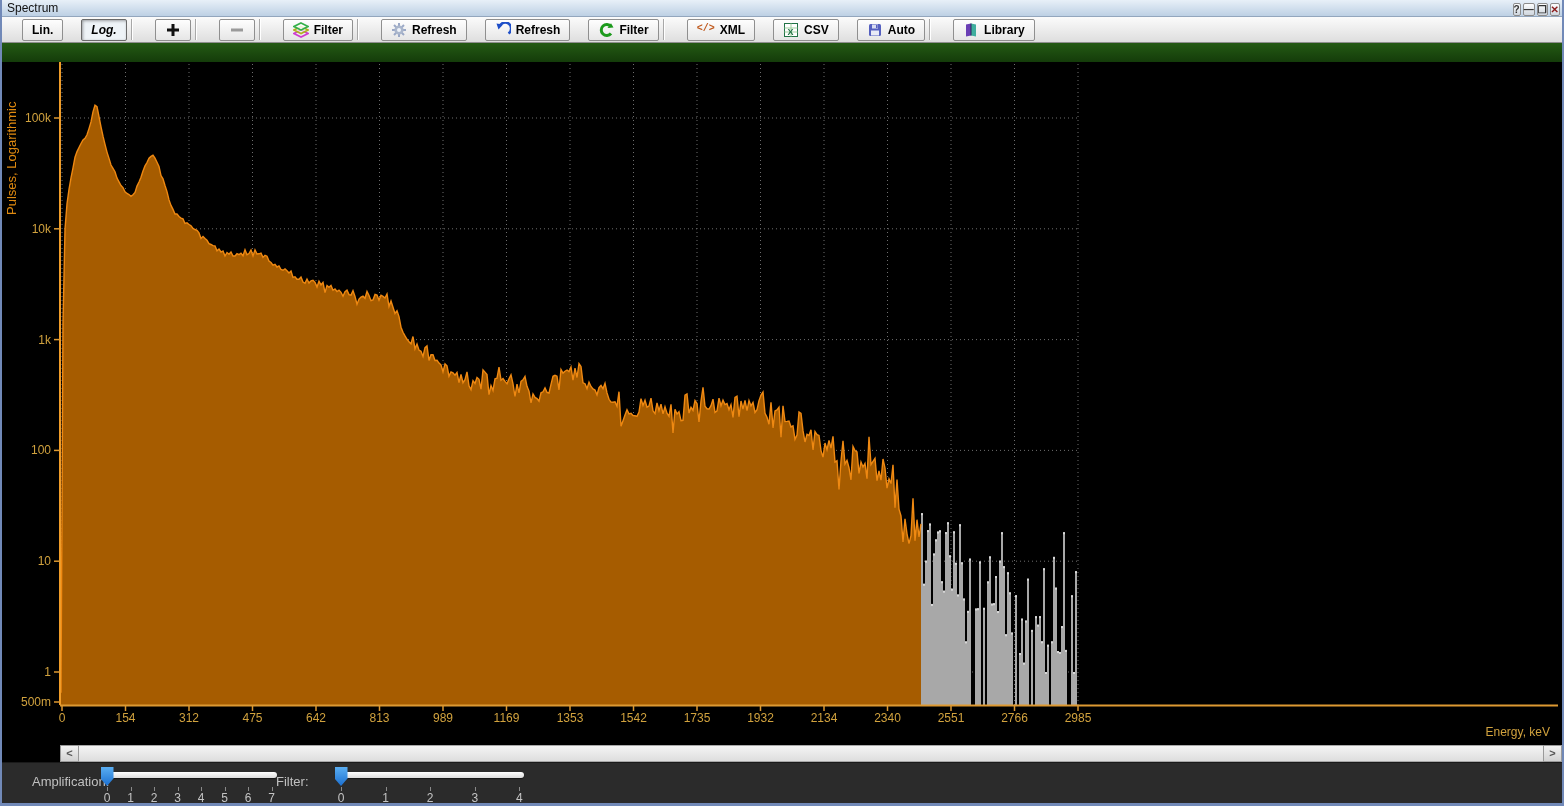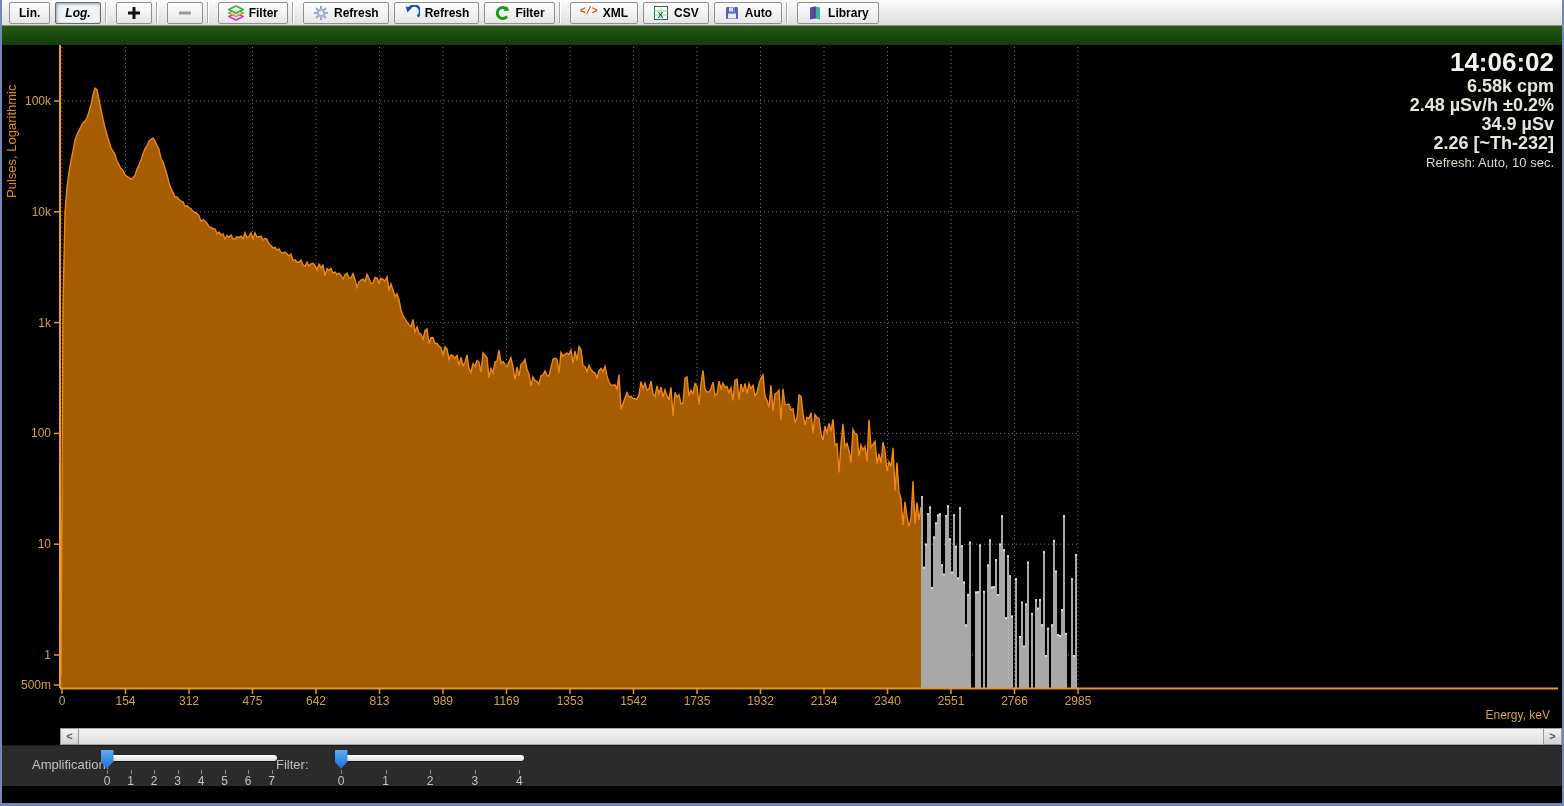--- a/index.html
+++ b/index.html
@@ -11,21 +11,21 @@
   .titlebar{height:17px;background:linear-gradient(180deg,#e8f0f8,#bdd0e4);display:flex;align-items:center;
     border-bottom:1px solid #93a6bd;}
   .title-text{font-size:12px;color:#111;padding-left:5px;flex:1;line-height:16px;}
   .win-btn{width:19px;height:14px;margin-right:2px;border:1px solid #8c8c8c;border-radius:2px;
     background:linear-gradient(#fdfdfd,#cfd6de);font:bold 10px/12px "Liberation Sans",sans-serif;
     text-align:center;color:#333;cursor:default;}
   .win-btn.close{color:#8b1a1a;}
   
   .toolbar{height:26px;background:linear-gradient(#fbfbfb,#dedede);display:flex;align-items:center;
     padding-left:2px;border-bottom:1px solid #8f8f8f;}
-  .tb-btn{display:inline-flex;align-items:center;gap:5px;height:22px;padding:0 9px;margin-left:5px;
+  .tb-btn{display:inline-flex;align-items:center;gap:5px;height:22px;padding:0 9px;margin-left:18px;
     border:1px solid #8f8f8f;border-radius:2px;background:linear-gradient(#fefefe,#e6e6e6);
     font:bold 12px "Liberation Sans",sans-serif;color:#000;white-space:nowrap;}
   .tb-btn.pressed{background:#eef3f7;box-shadow:inset 1px 1px 3px rgba(0,0,0,.35);border-color:#6a6a6a;font-style:italic;}
   .tb-btn.disabled{color:#9a9a9a;}
   .tb-sep{width:2px;height:21px;margin:0 4px;border-left:1px solid #a8a8a8;border-right:1px solid #fff;}
   .tb-icon{display:inline-block;width:16px;height:16px;line-height:16px;}
   .tb-icon svg{display:block;}
   .icon-code{font:bold 10px "Liberation Mono",monospace;color:#c05a1e;width:auto;}
   
   .green-strip{height:19px;background:linear-gradient(#245a14,#143c0a);}
@@ -52,20 +52,24 @@
     background:linear-gradient(#5aaef2,#1b6fd0);
     clip-path:polygon(0 0,100% 0,100% 60%,50% 100%,0 60%);}
   .tick-dash{position:absolute;top:24px;width:1px;height:4px;background:#8a8a8a;}
   .tick-num{position:absolute;top:28px;width:14px;margin-left:-7px;text-align:center;font-size:12px;color:#c4c4c4;}
 </style>
 </head>
 <body>
 
 <div class="window">
 
+  <div class="titlebar">
+    <div class="title-text">Spectrum</div>
+    <div id="win-controls"><span class="win-btn">?</span><span class="win-btn">—</span><span class="win-btn">❐</span><span class="win-btn close">✕</span></div>
+  </div>
 
   <div class="toolbar" id="toolbar">
       <div class="tb-btn">
         <span>Lin.</span>
       </div>
       <div class="tb-btn pressed">
         <span>Log.</span>
       </div>
       <div class="tb-sep"></div>
       <div class="tb-btn">
@@ -380,28 +384,20 @@
         <text x="49" y="392.4" text-anchor="end" fill="#D1A23E" font-family="&quot;Liberation Sans&quot;,sans-serif" font-size="12">100</text>
         <line x1="52" y1="499.2" x2="58" y2="499.2" stroke="#DD9932" stroke-width="1.5"></line>
         <text x="49" y="503.2" text-anchor="end" fill="#D1A23E" font-family="&quot;Liberation Sans&quot;,sans-serif" font-size="12">10</text>
         <line x1="52" y1="610" x2="58" y2="610" stroke="#DD9932" stroke-width="1.5"></line>
         <text x="49" y="614" text-anchor="end" fill="#D1A23E" font-family="&quot;Liberation Sans&quot;,sans-serif" font-size="12">1</text>
         <line x1="52" y1="640" x2="58" y2="640" stroke="#DD9932" stroke-width="1.5"></line>
         <text x="49" y="644" text-anchor="end" fill="#D1A23E" font-family="&quot;Liberation Sans&quot;,sans-serif" font-size="12">500m</text>
         <text transform="translate(14,153) rotate(-90)" fill="#E08A10" font-family="&quot;Liberation Sans&quot;,sans-serif" font-size="13">Pulses, Logarithmic</text>
         <text x="1548" y="674" text-anchor="end" fill="#D1A23E" font-family="&quot;Liberation Sans&quot;,sans-serif" font-size="12">Energy, keV</text>
       </svg>
-    <div class="readouts">
-      <div class="ro-time">14:06:02</div>
-      <div class="ro-line">6.58k cpm</div>
-      <div class="ro-line">2.48 µSv/h ±0.2%</div>
-      <div class="ro-line">34.9 µSv</div>
-      <div class="ro-line">2.26 [~Th-232]</div>
-      <div class="ro-refresh">Refresh: Auto, 10 sec.</div>
-    </div>
   </div>
 
   <div class="scroll-row">
     <div class="sb-spacer"></div>
     <div class="sb-btn">&lt;</div>
     <div class="sb-thumb"></div>
     <div class="sb-btn">&gt;</div>
   </div>
 
   <div class="panel">

